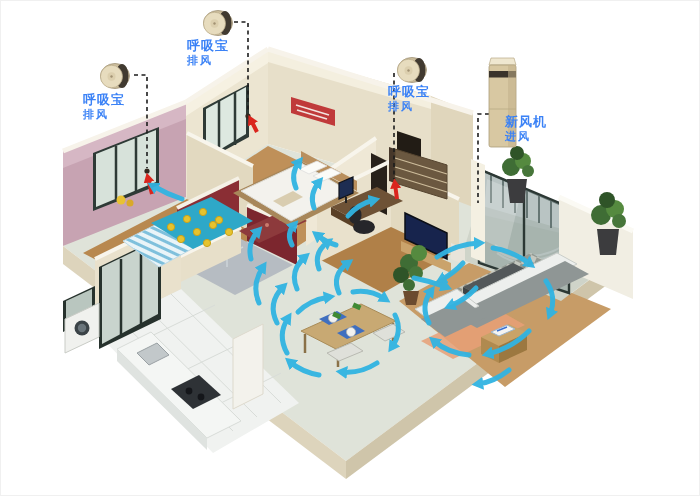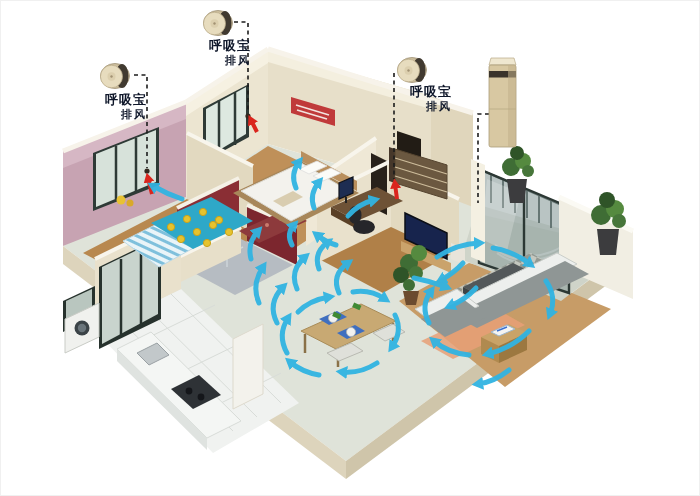--- a/index.html
+++ b/index.html
@@ -1,19 +1,19 @@
 <!DOCTYPE html>
 <html><head>
 <meta charset="utf-8">
 <style>
   html,body{margin:0;padding:0;background:#fff;}
   .stage{position:relative;width:700px;height:496px;background:#ffffff;overflow:hidden;
          font-family:"Liberation Sans",sans-serif;border:1px solid #f0f0f0;box-sizing:border-box;}
   .stage svg{position:absolute;left:0;top:0;}
-  .callout{position:absolute;z-index:3;text-align:right;color:#0f172a;line-height:1.12;}
+  .callout{position:absolute;z-index:3;text-align:left;color:#3b82f6;line-height:1.12;}
   .callout .l1{font-size:13px;font-weight:700;letter-spacing:1px;}
   .callout .l2{font-size:11px;font-weight:800;letter-spacing:2px;}
 </style>
 </head>
 <body>
 
 <div class="stage">
 <svg width="700" height="496" viewBox="0 0 700 496">
   <defs>
     <marker id="mB" viewBox="0 0 10 10" refX="4" refY="5" markerWidth="13" markerHeight="13" orient="auto" markerUnits="userSpaceOnUse">
@@ -387,13 +387,17 @@
   <div class="l2">排风</div>
 </div>
 <div class="callout" style="left:186px;top:38px;width:64px;">
   <div class="l1">呼吸宝</div>
   <div class="l2">排风</div>
 </div>
 <div class="callout" style="left:387px;top:84px;width:64px;">
   <div class="l1">呼吸宝</div>
   <div class="l2">排风</div>
 </div>
+<div class="callout" style="left:504px;top:114px;width:60px;">
+  <div class="l1">新风机</div>
+  <div class="l2">进风</div>
 </div>
+</div>
 
 </body></html>

